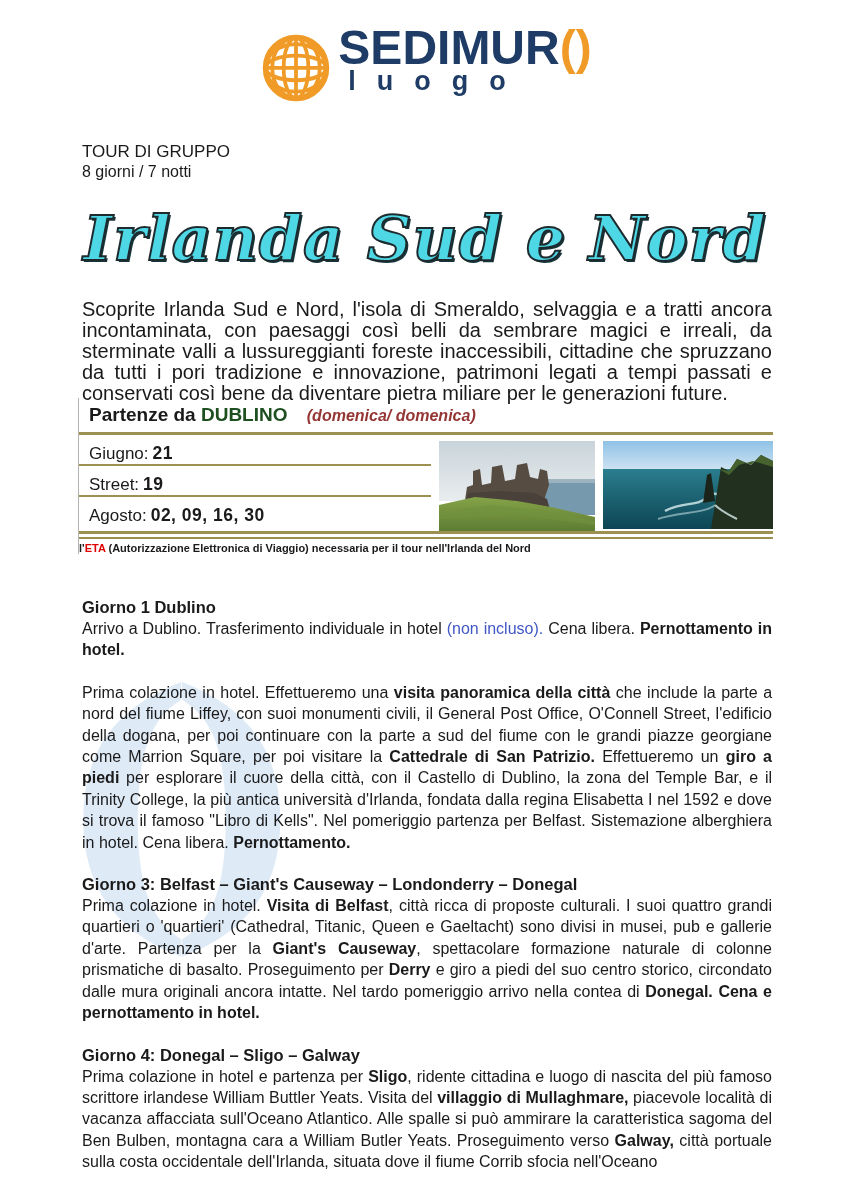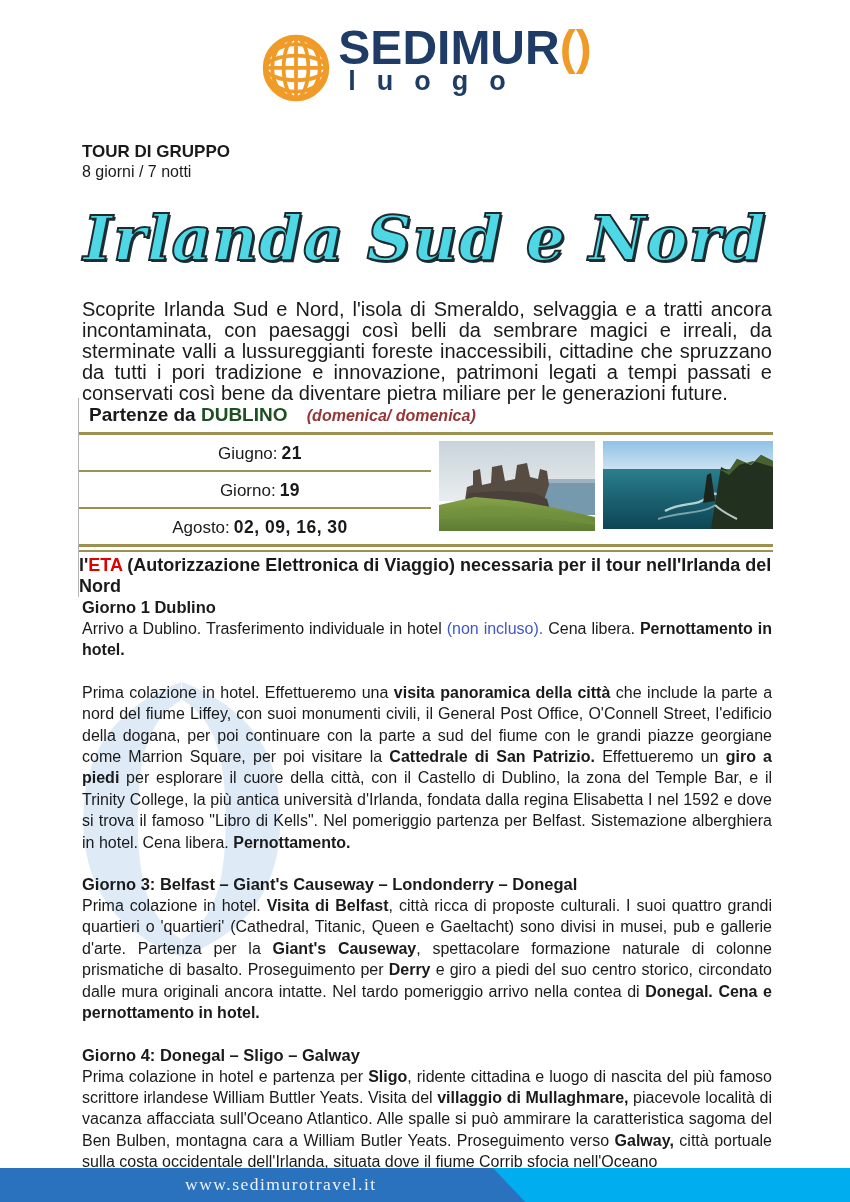--- a/index.html
+++ b/index.html
@@ -10,48 +10,48 @@
   
   .logo-row{position:absolute;top:24px;left:0;right:0;display:flex;justify-content:center;z-index:2;}
   .logo{display:flex;align-items:flex-start;}
   .globe{width:76px;height:76px;margin-top:4px;}
   .logo-text{display:flex;flex-direction:column;margin-left:4px;}
   .brand-line{font-weight:bold;font-size:48px;line-height:1;color:#1e3c66;letter-spacing:0px;}
   .brand-parens{color:#f09b28;}
   .brand-travel{font-weight:bold;font-size:27px;line-height:1;color:#1e3c66;letter-spacing:21px;margin-top:-4px;margin-left:10px;}
   
   .subtitle{position:absolute;top:117px;right:80px;font-size:19px;font-weight:bold;color:#2121cd;z-index:2;}
-  .tourtype{position:absolute;top:142px;left:82px;font-size:17px;font-weight:bold;z-index:2;}
+  .tourtype{position:absolute;top:142px;left:82px;font-size:17px;font-weight:normal;z-index:2;}
   .duration{position:absolute;top:163px;left:82px;font-size:16px;z-index:2;}
   
   .main-title{
     position:absolute;top:202px;left:0;right:0;text-align:center;z-index:2;
     font-family:"DejaVu Serif",serif;font-style:italic;font-weight:bold;
     font-size:62px;color:#4ed7e5;
     -webkit-text-stroke:2px #1d2a2e;
     text-shadow:2px 2px 0 #16343a;
     letter-spacing:1px;
   }
   
   .intro{position:absolute;top:299px;left:82px;width:690px;font-size:20px;line-height:21px;text-align:justify;z-index:2;margin:0;}
   
   .dep-box{position:absolute;top:398px;left:78px;width:694px;z-index:2;border-left:1px solid #b3b3b3;}
   .dep-title{padding:6px 0 6px 10px;font-size:19px;font-weight:bold;}
   .dep-city{color:#1d4f21;}
   .dep-note{color:#943634;font-style:italic;font-size:16px;font-weight:bold;margin-left:14px;}
   .dep-title-rule{height:3px;background:#9c9150;}
   .dep-content{display:flex;align-items:flex-start;}
   .dep-rows{width:352px;}
-  .dep-row{padding:8px 0 6px 10px;border-bottom:2px solid #9c9150;font-size:17px;text-align:center;}
+  .dep-row{padding:8px 0 0 10px;border-bottom:2px solid #9c9150;font-size:17px;}
   .dep-row:last-child{border-bottom:none;}
   .dep-row .val{font-weight:bold;font-size:17.5px;margin-left:4px;letter-spacing:0.5px;}
   .dep-photos{display:flex;gap:8px;margin-left:auto;margin-top:6px;}
   .photo{display:block;}
   .dep-bottom-rule{border-top:3px solid #9c9150;border-bottom:2px solid #9c9150;height:3px;}
-  .eta-note{padding:3px 0 0 0;font-size:18px;font-weight:bold;}
+  .eta-note{padding:3px 0 0 0;font-size:11px;font-weight:bold;}
   .s-red{color:#e00000;}
   .s-blue{color:#4156c5;}
   .s-b{font-weight:bold;}
   
   .itinerary{position:absolute;top:597px;left:82px;width:690px;z-index:2;}
   .day{margin-bottom:21px;}
   .day h3{margin:0;font-size:16.5px;font-weight:bold;line-height:21px;}
   .day p{margin:0;font-size:16px;line-height:21.4px;text-align:justify;}
   
   .watermark{
@@ -103,21 +103,21 @@
   <div class="dep-box">
     <div class="dep-title">
       <span>Partenze da</span>
       <span class="dep-city">DUBLINO</span>
       <span class="dep-note">(domenica/ domenica)</span>
     </div>
     <div class="dep-title-rule"></div>
     <div class="dep-content">
       <div class="dep-rows">
         <div class="dep-row"><span>Giugno:</span><span class="val">21</span></div>
-        <div class="dep-row"><span>Giorno:</span><span class="val">19</span></div>
+        <div class="dep-row"><span>Street:</span><span class="val">19</span></div>
         <div class="dep-row"><span>Agosto:</span><span class="val">02, 09, 16, 30</span></div>
       </div>
       <div class="dep-photos">
 
         <svg class="photo" width="156" height="90" viewBox="0 0 156 90">
           <defs>
             <linearGradient id="skyL" x1="0" y1="0" x2="0" y2="1">
               <stop offset="0" stop-color="#c9d4da"></stop>
                 <stop offset="1" stop-color="#e9edef"></stop>
             </linearGradient>
@@ -174,18 +174,14 @@
     <article class="day">
       <h3>Giorno 3: Belfast – Giant's Causeway – Londonderry – Donegal</h3>
       <p><span>Prima colazione in hotel. </span><span class="s-b">Visita di Belfast</span><span>, città ricca di proposte culturali. I suoi quattro grandi quartieri o 'quartieri' (Cathedral, Titanic, Queen e Gaeltacht) sono divisi in musei, pub e gallerie d'arte. Partenza per la </span><span class="s-b">Giant's Causeway</span><span>, spettacolare formazione naturale di colonne prismatiche di basalto. Proseguimento per </span><span class="s-b">Derry</span><span> e giro a piedi del suo centro storico, circondato dalle mura originali ancora intatte. Nel tardo pomeriggio arrivo nella contea di </span><span class="s-b">Donegal. Cena e pernottamento in hotel.</span></p>
     </article>
     <article class="day">
       <h3>Giorno 4: Donegal – Sligo – Galway</h3>
       <p><span>Prima colazione in hotel e partenza per </span><span class="s-b">Sligo</span><span>, ridente cittadina e luogo di nascita del più famoso scrittore irlandese William Buttler Yeats. Visita del </span><span class="s-b">villaggio di Mullaghmare,</span><span> piacevole località di vacanza affacciata sull'Oceano Atlantico. Alle spalle si può ammirare la caratteristica sagoma del Ben Bulben, montagna cara a William Butler Yeats. Proseguimento verso </span><span class="s-b">Galway,</span><span> città portuale sulla costa occidentale dell'Irlanda, situata dove il fiume Corrib sfocia nell'Oceano</span></p>
     </article>
   </section>
 
-  <div class="footer">
-    <div class="footer-light"></div>
-    <div class="footer-url">www.sedimurotravel.it</div>
-  </div>
 
 </div>
 
 </body></html>

